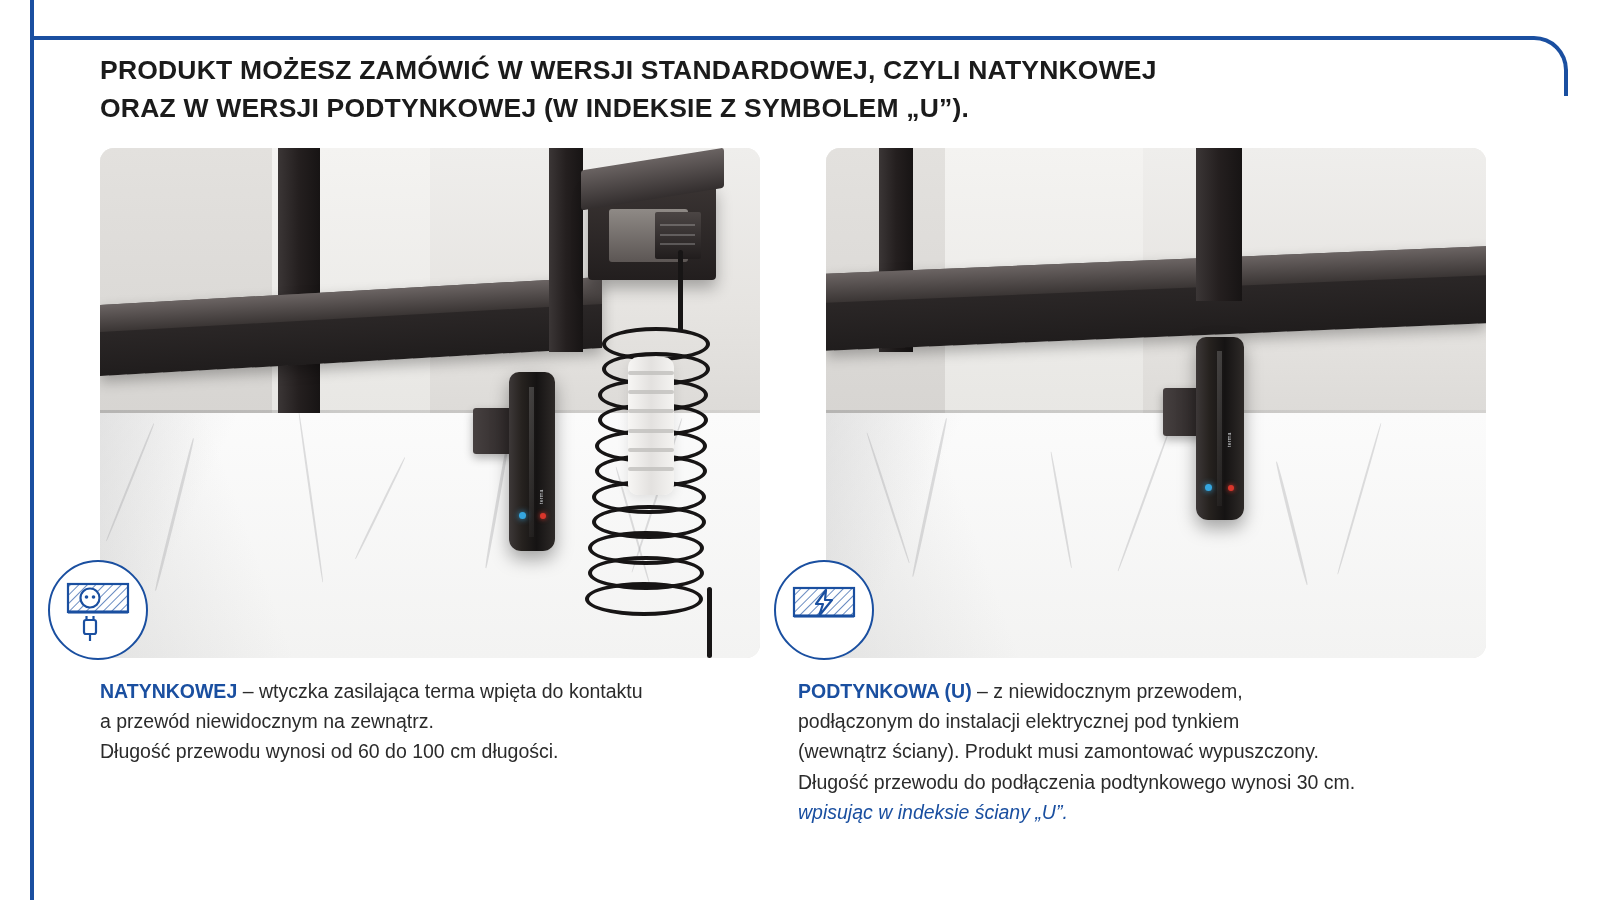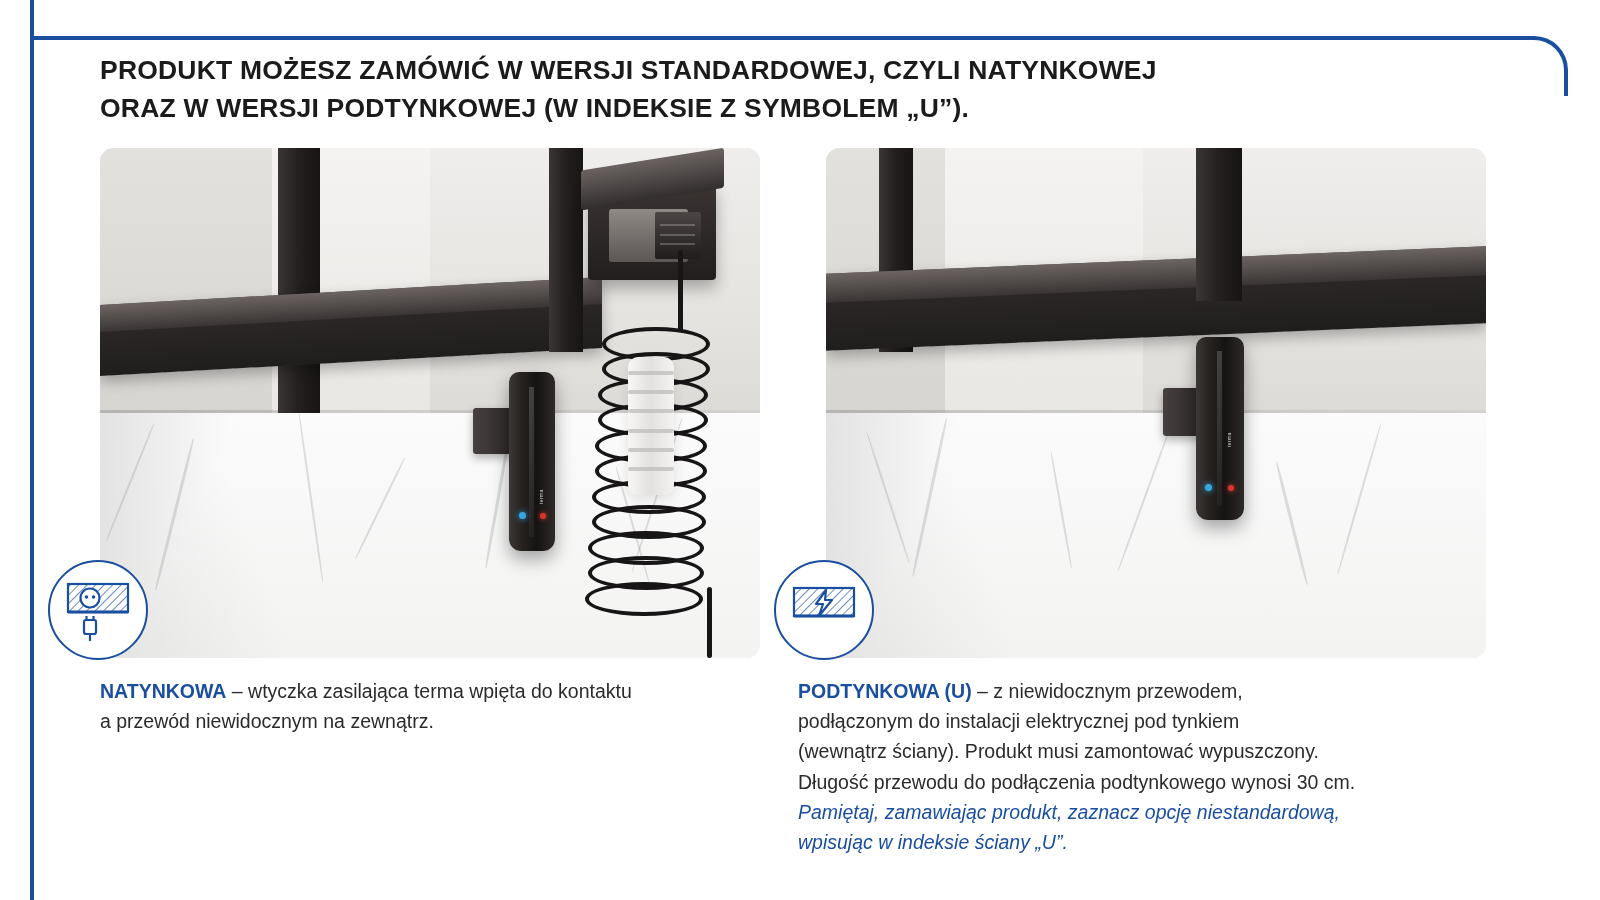--- a/index.html
+++ b/index.html
@@ -426,29 +426,29 @@
         </pattern>
       </defs>
       <rect x="18" y="26" width="60" height="28" fill="url(#hatchR)" stroke="#1a4fa0" stroke-width="2.2"></rect>
       <line x1="18" y1="54" x2="78" y2="54" stroke="#1a4fa0" stroke-width="3"></line>
       <path d="M50 28 L40 42 H47 L43 54 L56 38 H49 Z" fill="#ffffff" stroke="#1a4fa0" stroke-width="2.2" stroke-linejoin="round"></path>
     </svg>
   </div>
 
   <div class="caption left-cap">
     <p>
-      <b>NATYNKOWA</b><span> – wtyczka zasilająca terma wpięta do kontaktu</span>
+      <b>NATYNKOWEJ</b><span> – wtyczka zasilająca terma wpięta do kontaktu</span>
     </p>
     <p>a przewód niewidocznym na zewnątrz.</p>
+    <p>Długość przewodu wynosi od 60 do 100 cm długości.</p>
   </div>
 
   <div class="caption right-cap">
     <p>
       <b>PODTYNKOWA (U)</b><span> – z niewidocznym przewodem,</span>
     </p>
     <p>podłączonym do instalacji elektrycznej pod tynkiem</p>
     <p>(wewnątrz ściany). Produkt musi zamontować wypuszczony.</p>
     <p>Długość przewodu do podłączenia podtynkowego wynosi 30 cm.</p>
-    <p class="ital">Pamiętaj, zamawiając produkt, zaznacz opcję niestandardową,</p>
     <p class="ital">wpisując w indeksie ściany „U”.</p>
   </div>
 
 </div>
 
 </body></html>

